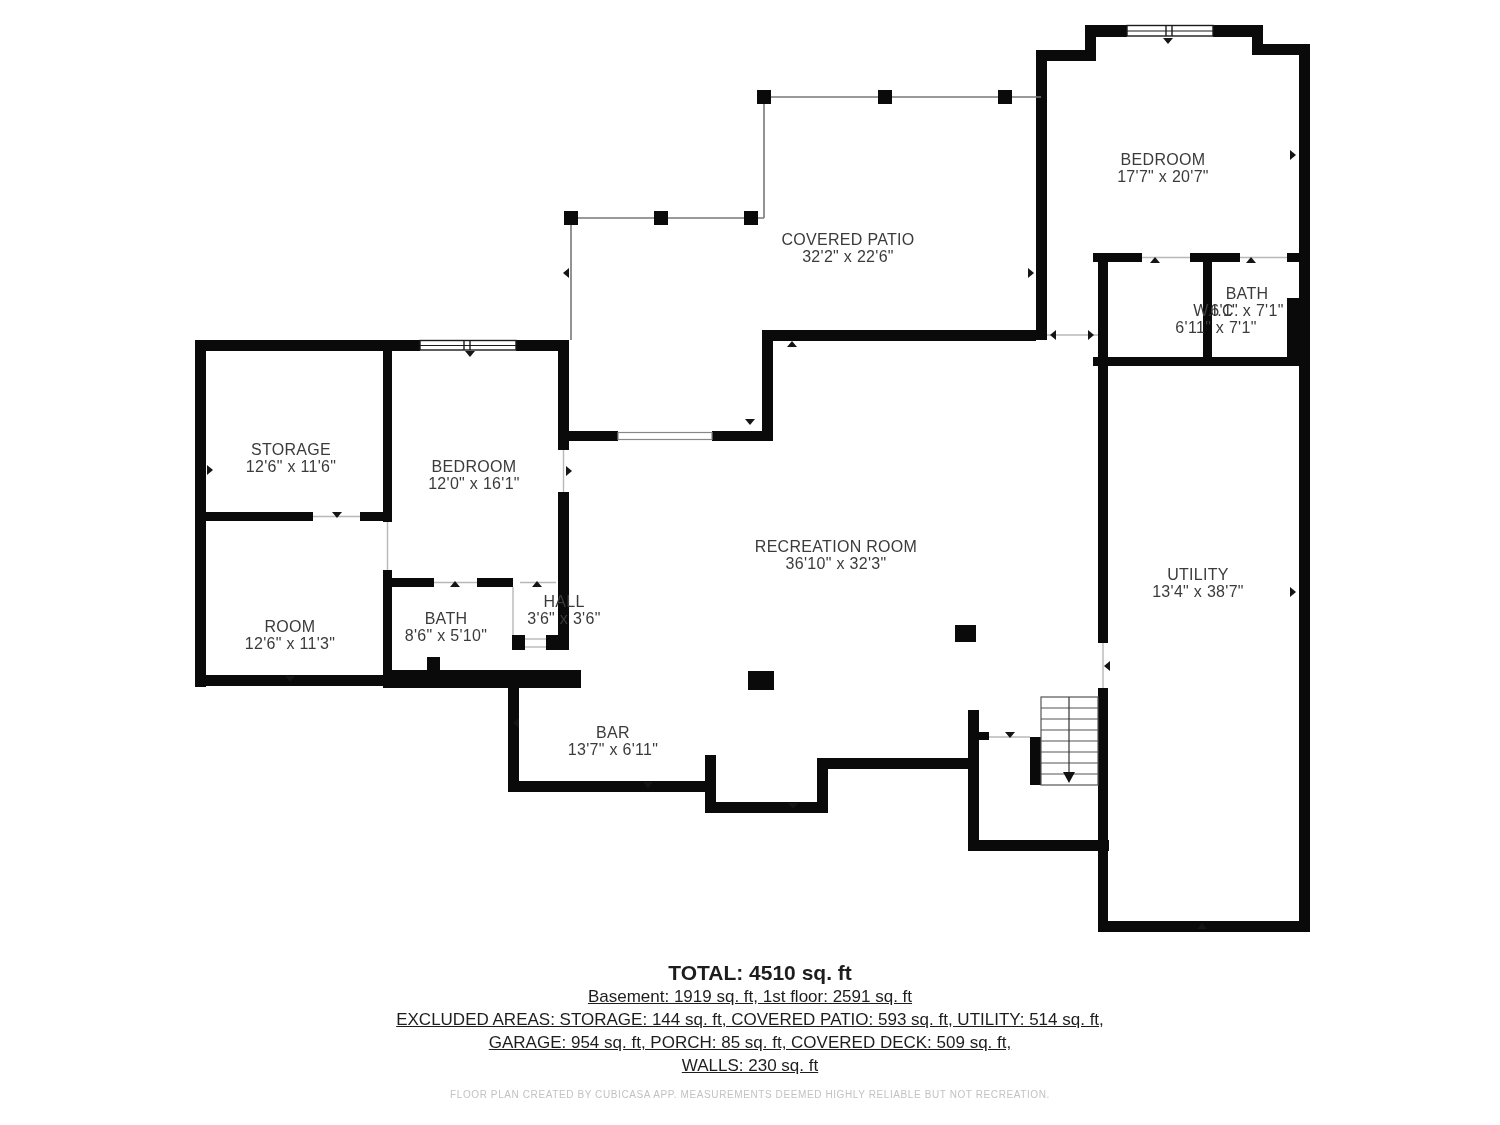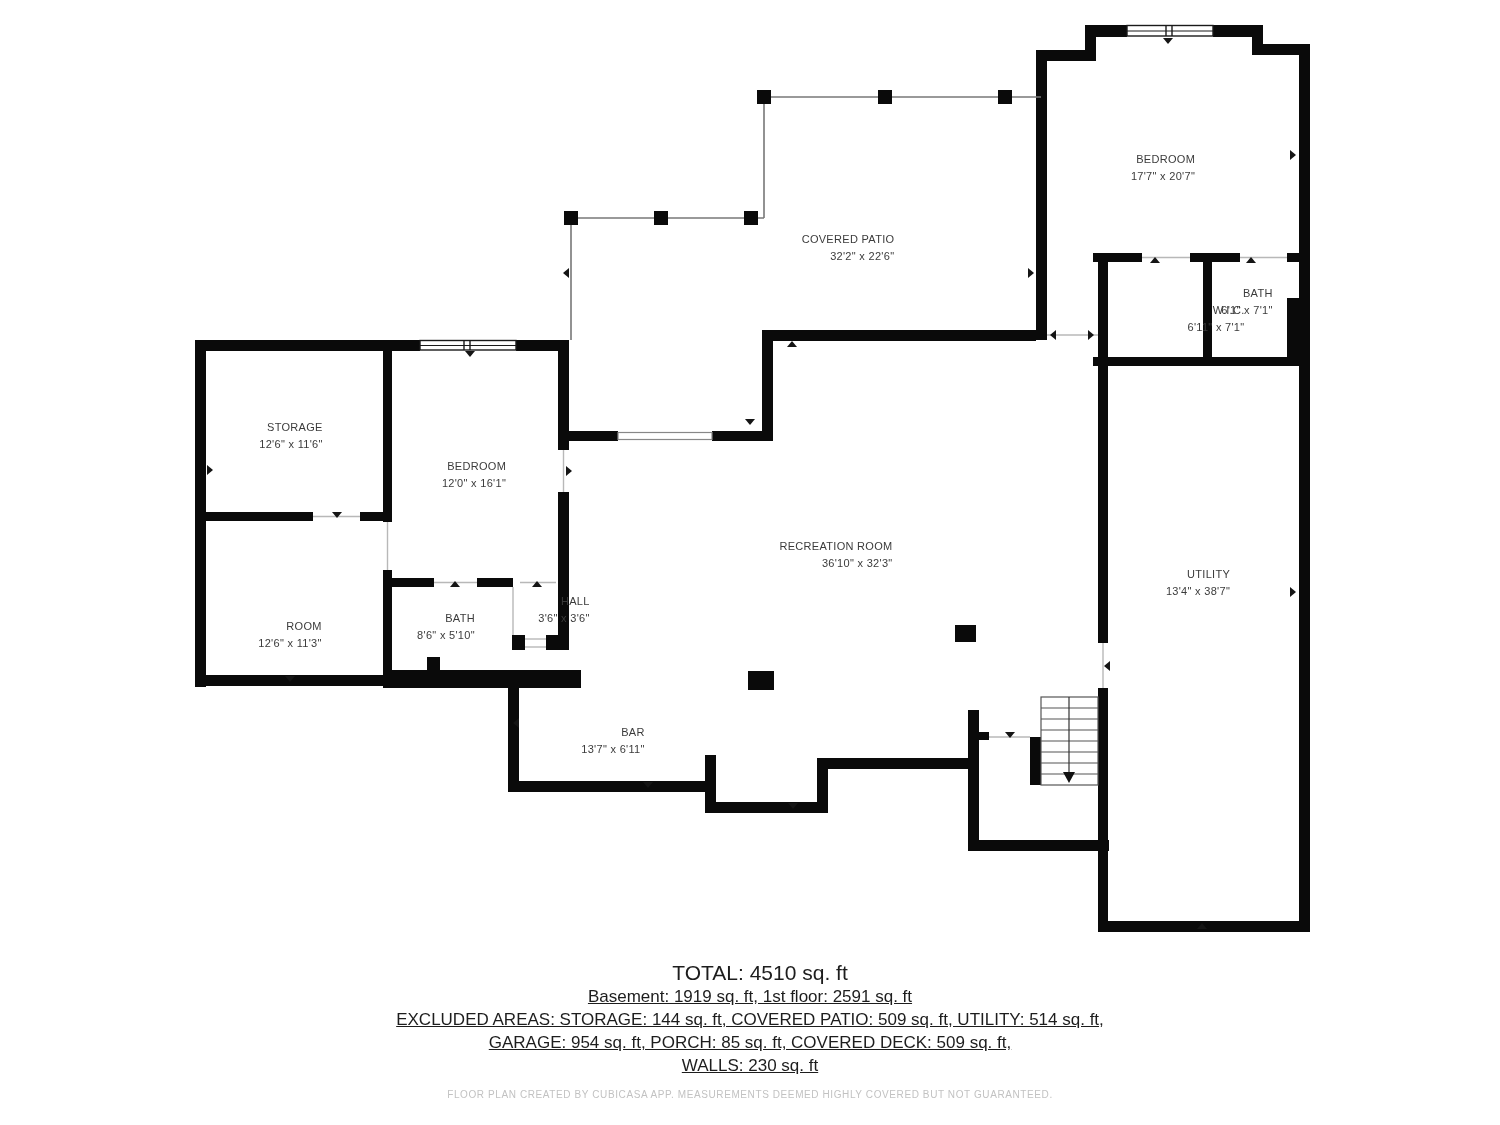--- a/index.html
+++ b/index.html
@@ -2,26 +2,26 @@
 <html><head>
 <meta charset="utf-8">
 <style>
   html,body{margin:0;padding:0;background:#ffffff;}
   .canvas{
     position:relative;width:1500px;height:1125px;background:#ffffff;overflow:hidden;
     font-family:"Liberation Sans","DejaVu Sans",sans-serif;
   }
   .plan-svg{position:absolute;left:0;top:0;}
   .room-label{
-    position:absolute;transform:translateX(-50%);text-align:right;
-    color:#3b3b3b;font-size:11px;line-height:17px;letter-spacing:.3px;white-space:nowrap;
+    position:absolute;transform:translateX(-50%);text-align:center;
+    color:#3b3b3b;font-size:16px;line-height:17px;letter-spacing:.3px;white-space:nowrap;
   }
   .room-label .rname{text-transform:uppercase;}
   .summary{position:absolute;top:960px;left:0;width:100%;text-align:center;color:#1d1d1d;}
-  .summary .total{font-size:21px;font-weight:normal;line-height:25px;margin-left:20px;}
+  .summary .total{font-size:21px;font-weight:bold;line-height:25px;margin-left:20px;}
   .summary .line{font-size:17px;line-height:23px;text-decoration:underline;}
   .footer{
     position:absolute;top:1089px;left:0;width:100%;text-align:center;
     font-size:10px;color:#c2c2c2;letter-spacing:.6px;
   }
 </style>
 </head>
 <body>
 
 <div class="canvas">
@@ -170,21 +170,21 @@
       <polygon points="1056,330 1056,340 1050,335"></polygon>
       <polygon points="1110,661 1110,671 1104,666"></polygon>
       <polygon points="519,718 519,728 513,723"></polygon>
       <polygon points="1290,150 1290,160 1296,155"></polygon>
       <polygon points="1290,587 1290,597 1296,592"></polygon>
       <polygon points="569,268 569,278 563,273"></polygon>
       <polygon points="1028,268 1028,278 1034,273"></polygon>
     </g>
   </svg>
 
-  <div class="room-label" style="left:291px;top:419px">
+  <div class="room-label" style="left:291px;top:441px">
     <div class="rname">STORAGE</div>
     <div class="rdims">12'6" x 11'6"</div>
   </div>
   <div class="room-label" style="left:474px;top:458px">
     <div class="rname">BEDROOM</div>
     <div class="rdims">12'0" x 16'1"</div>
   </div>
   <div class="room-label" style="left:290px;top:618px">
     <div class="rname">ROOM</div>
     <div class="rdims">12'6" x 11'3"</div>
@@ -222,20 +222,20 @@
     <div class="rdims">6'11" x 7'1"</div>
   </div>
   <div class="room-label" style="left:1247px;top:285px">
     <div class="rname">BATH</div>
     <div class="rdims">6'1" x 7'1"</div>
   </div>
 
   <div class="summary">
     <div class="total">TOTAL: 4510 sq. ft</div>
     <div class="line">Basement: 1919 sq. ft, 1st floor: 2591 sq. ft</div>
-    <div class="line">EXCLUDED AREAS: STORAGE: 144 sq. ft, COVERED PATIO: 509 sq. ft, UTILITY: 514 sq. ft,</div>
+    <div class="line">EXCLUDED AREAS: STORAGE: 144 sq. ft, COVERED PATIO: 593 sq. ft, UTILITY: 514 sq. ft,</div>
     <div class="line">GARAGE: 954 sq. ft, PORCH: 85 sq. ft, COVERED DECK: 509 sq. ft,</div>
     <div class="line">WALLS: 230 sq. ft</div>
   </div>
 
-  <div class="footer">FLOOR PLAN CREATED BY CUBICASA APP. MEASUREMENTS DEEMED HIGHLY COVERED BUT NOT GUARANTEED.</div>
+  <div class="footer">FLOOR PLAN CREATED BY CUBICASA APP. MEASUREMENTS DEEMED HIGHLY RELIABLE BUT NOT RECREATION.</div>
 
 </div>
 
 </body></html>

